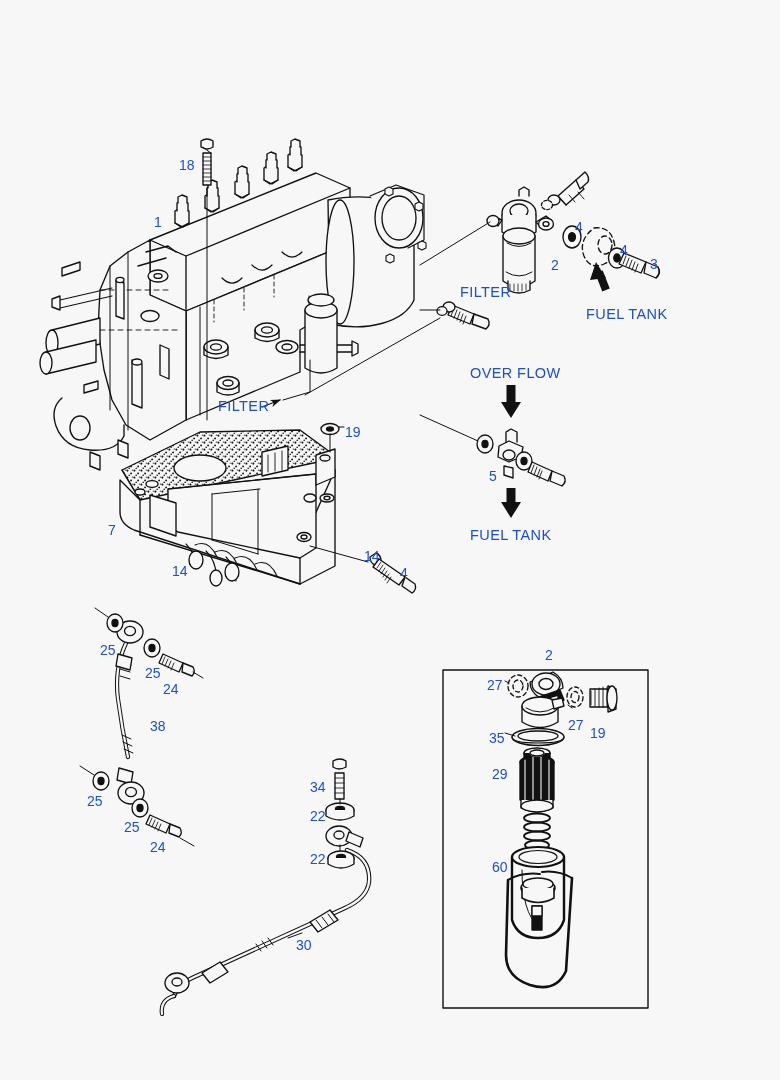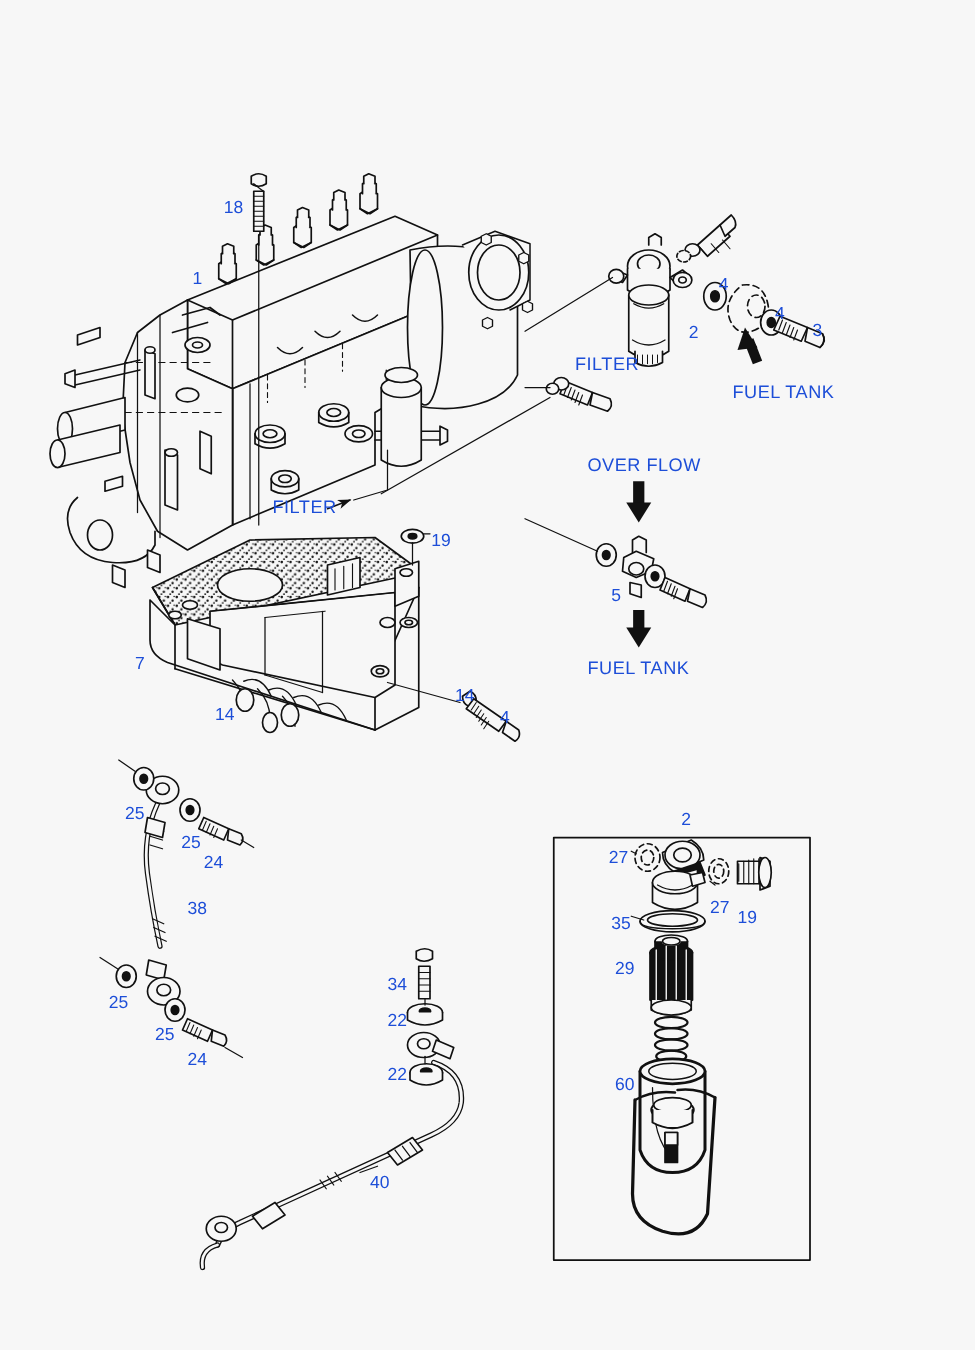--- a/index.html
+++ b/index.html
@@ -494,21 +494,21 @@
   <span class="lbl num" style="left:100px;top:643px;">25</span>
   <span class="lbl num" style="left:145px;top:666px;">25</span>
   <span class="lbl num" style="left:163px;top:682px;">24</span>
   <span class="lbl num" style="left:150px;top:719px;">38</span>
   <span class="lbl num" style="left:87px;top:794px;">25</span>
   <span class="lbl num" style="left:124px;top:820px;">25</span>
   <span class="lbl num" style="left:150px;top:840px;">24</span>
   <span class="lbl num" style="left:310px;top:780px;">34</span>
   <span class="lbl num" style="left:310px;top:809px;">22</span>
   <span class="lbl num" style="left:310px;top:852px;">22</span>
-  <span class="lbl num" style="left:296px;top:938px;">40</span>
+  <span class="lbl num" style="left:296px;top:938px;">30</span>
   <span class="lbl num" style="left:545px;top:648px;">2</span>
   <span class="lbl num" style="left:487px;top:678px;">27</span>
   <span class="lbl num" style="left:568px;top:718px;">27</span>
   <span class="lbl num" style="left:590px;top:726px;">19</span>
   <span class="lbl num" style="left:489px;top:731px;">35</span>
   <span class="lbl num" style="left:492px;top:767px;">29</span>
   <span class="lbl num" style="left:492px;top:860px;">60</span>
 </div>
 
 </div>

